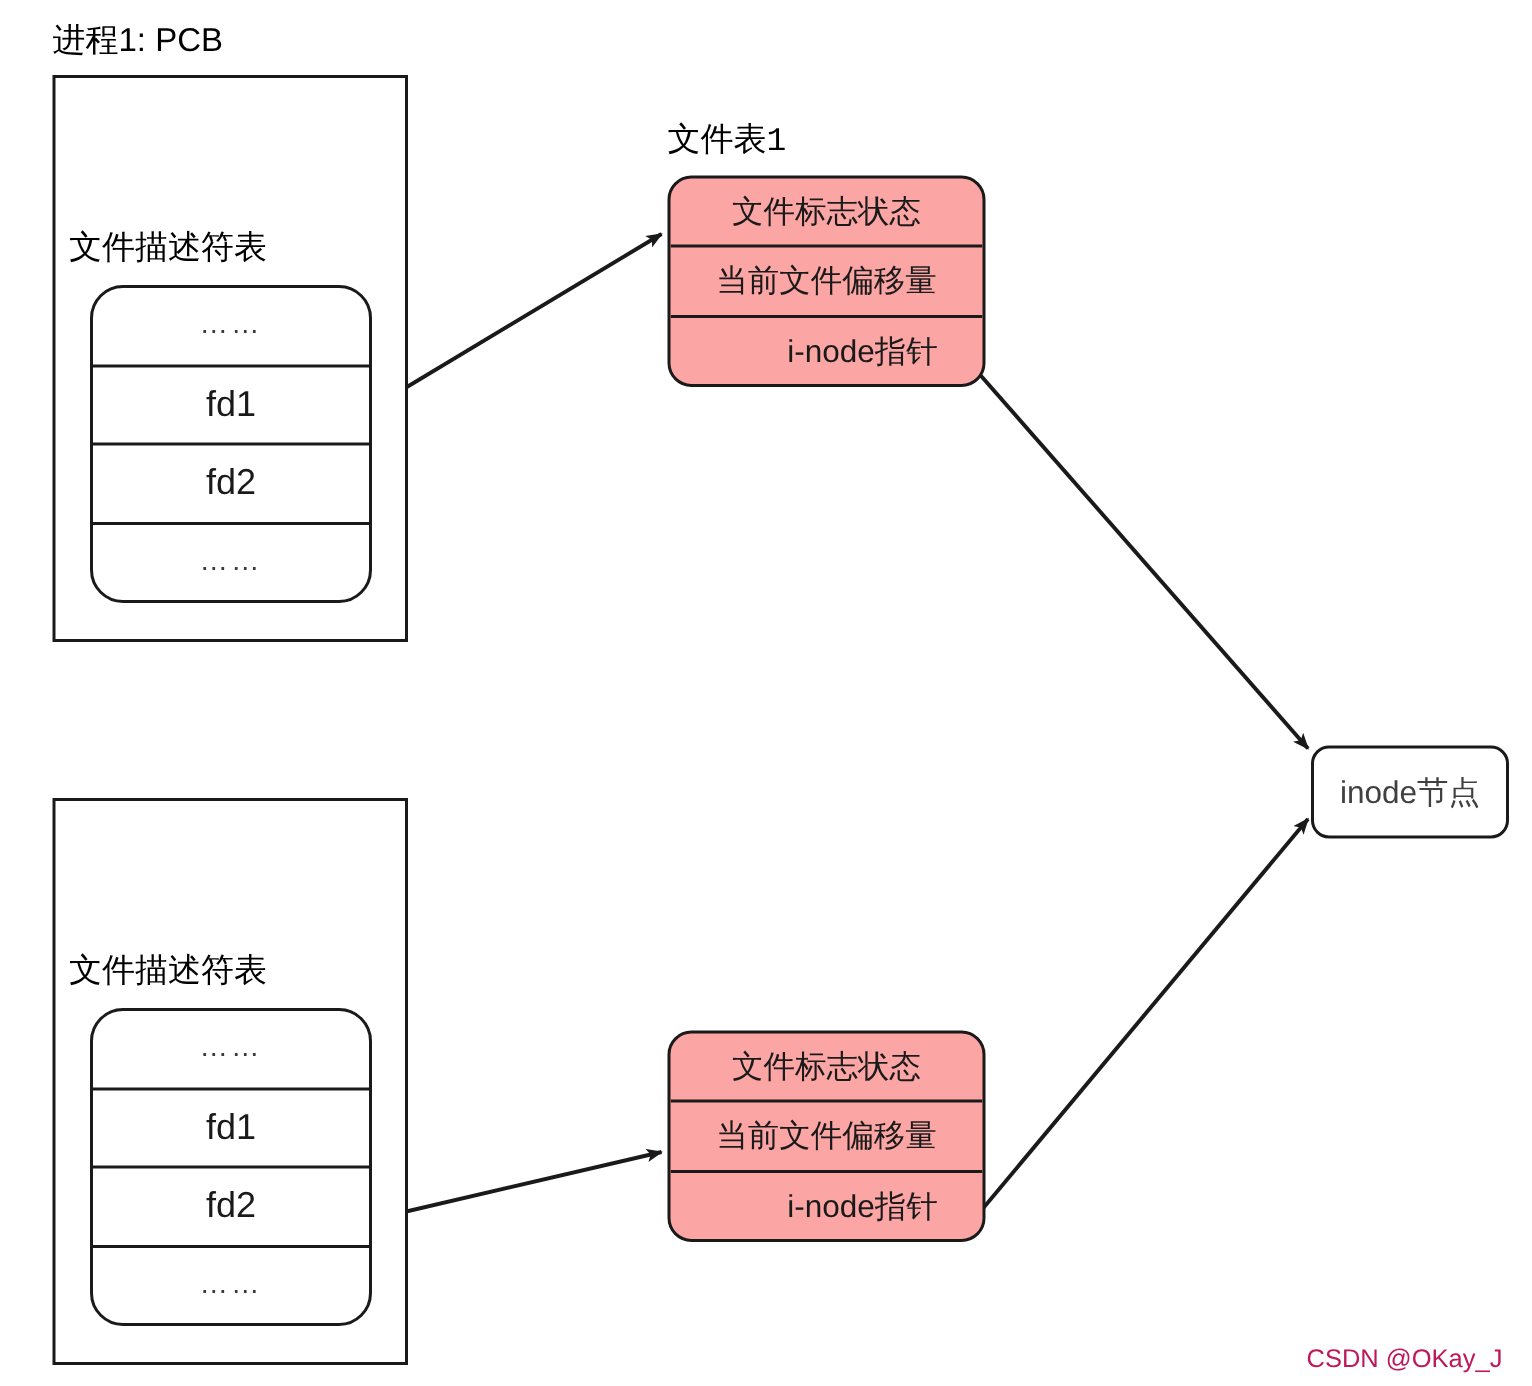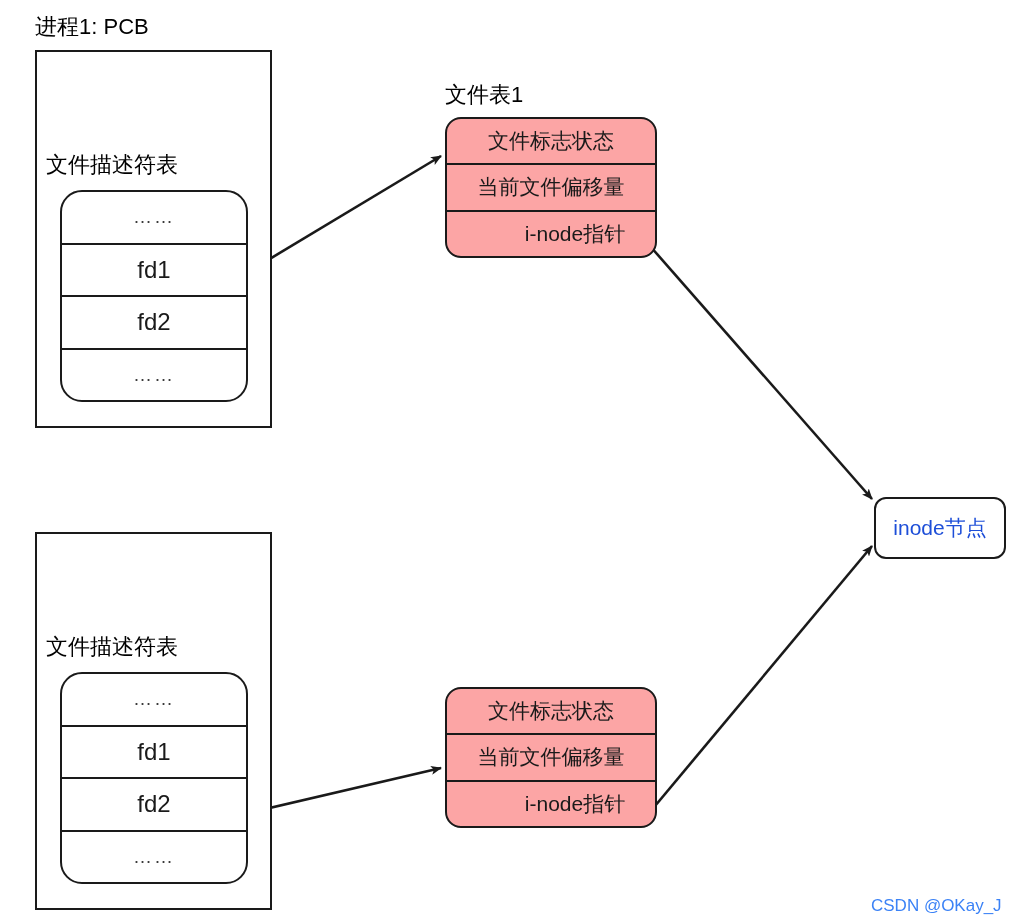--- a/index.html
+++ b/index.html
@@ -96,27 +96,27 @@
   .inode-box {
     position: absolute;
     border: 2px solid #1a1a1a;
     border-radius: 12px;
     background: #ffffff;
     box-sizing: border-box;
     display: flex;
     align-items: center;
     justify-content: center;
     font-size: 21px;
-    color: #1d4ed8;
+    color: #404040;
     white-space: nowrap;
   }
   .watermark {
     position: absolute;
     font-size: 17px;
-    color: #3b82f6;
+    color: #be185d;
     white-space: nowrap;
     user-select: none;
   }
 </style>
 </head>
 <body>
 
 <div id="canvas">
 
   <svg class="edges" viewBox="0 0 1021 924">
@@ -137,21 +137,21 @@
 
   <div class="caption" style="left:46px; top:152px; width:215px;">文件描述符表</div>
 
   <div class="fd-table" style="left:60px; top:190px; width:188px; height:212px;">
     <div class="fd-row dots">……</div>
     <div class="fd-row">fd1</div>
     <div class="fd-row">fd2</div>
     <div class="fd-row dots">……</div>
   </div>
 
-  <div class="caption" style="left:445px; top:82px; width:212px;">文件表1</div>
+  <div class="caption" style="left:445px; top:82px; width:212px;font-family:Liberation Mono, monospace;">文件表1</div>
 
   <div class="file-table" style="left:445px; top:117px; width:212px; height:141px;">
     <div class="ft-row">文件标志状态</div>
     <div class="ft-row">当前文件偏移量</div>
     <div class="ft-row">i-node指针</div>
   </div>
 
 
   <div class="pcb-box" style="left:35px; top:532px; width:237px; height:378px;"></div>
 

